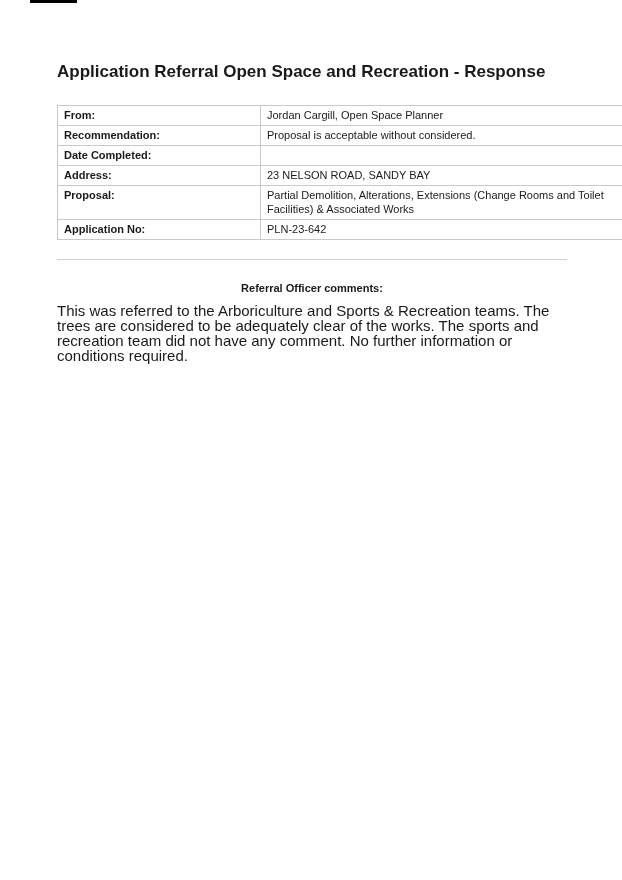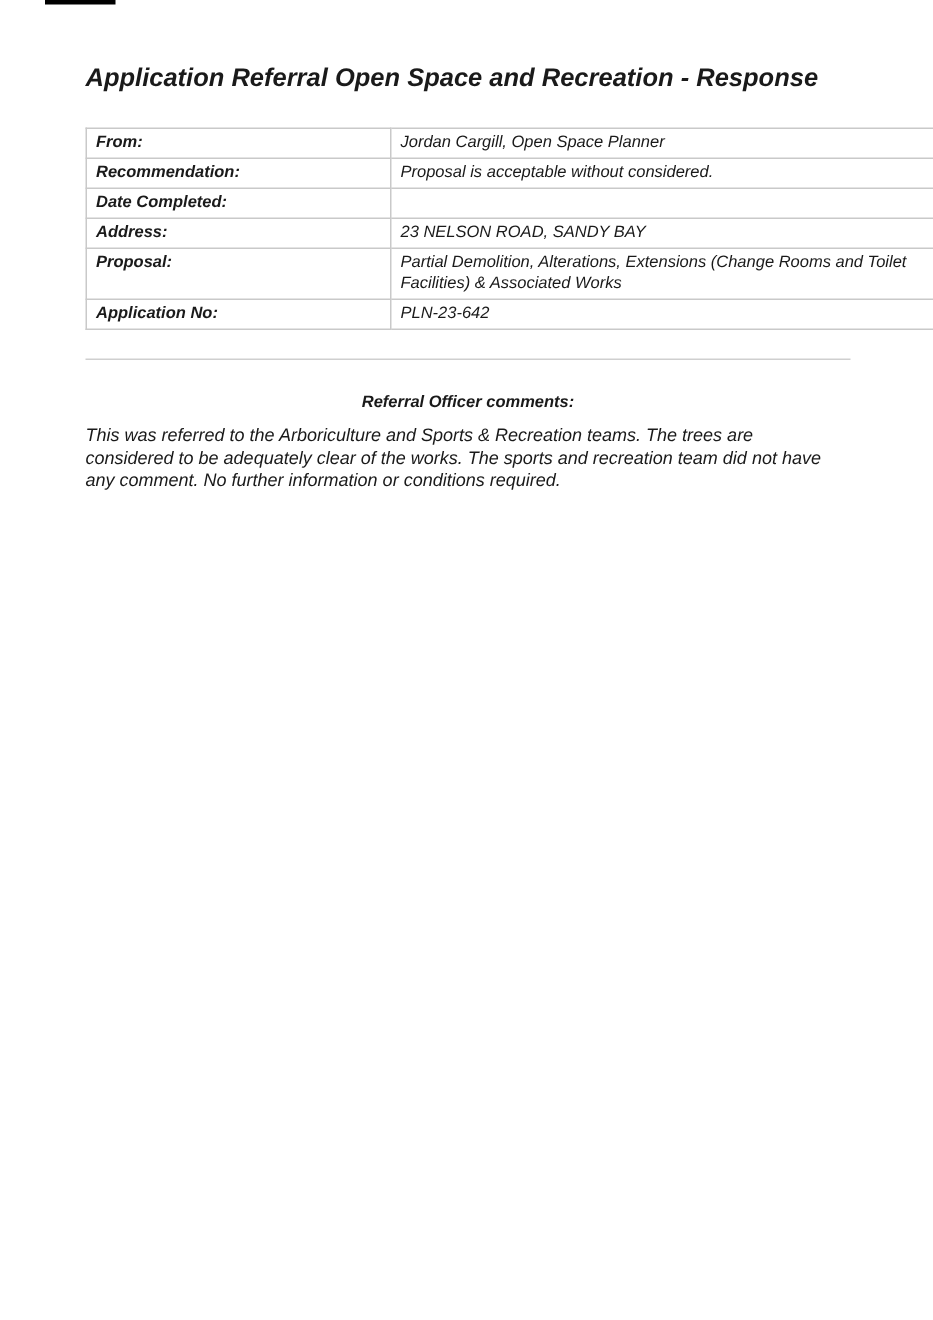--- a/index.html
+++ b/index.html
@@ -14,22 +14,21 @@
   }
   .edge-mark {
     position: absolute;
     top: 0;
     left: 30px;
     width: 47px;
     height: 3px;
     background: #000000;
   }
   .page {
-    padding: 38px 55px 0 57px;
-    font-style: italic;
+    padding: 58px 55px 0 57px;
   }
   .doc-title {
     margin: 0;
     font-size: 17px;
     font-weight: bold;
     line-height: 28px;
     max-width: 505px;
     color: #1a1a1a;
   }
   table.details {
@@ -58,21 +57,21 @@
     margin: 19px 0 0 0;
   }
   .comments-heading {
     margin: 22px 0 0 0;
     font-size: 11px;
     font-weight: bold;
     text-align: center;
   }
   .comments-body {
     margin: 9px 0 12px 0;
-    font-size: 12px;
+    font-size: 15px;
     line-height: 15px;
     width: 502px;
   }
 </style>
 </head>
 <body>
 
 <div class="edge-mark"></div>
 
 <div class="page">

